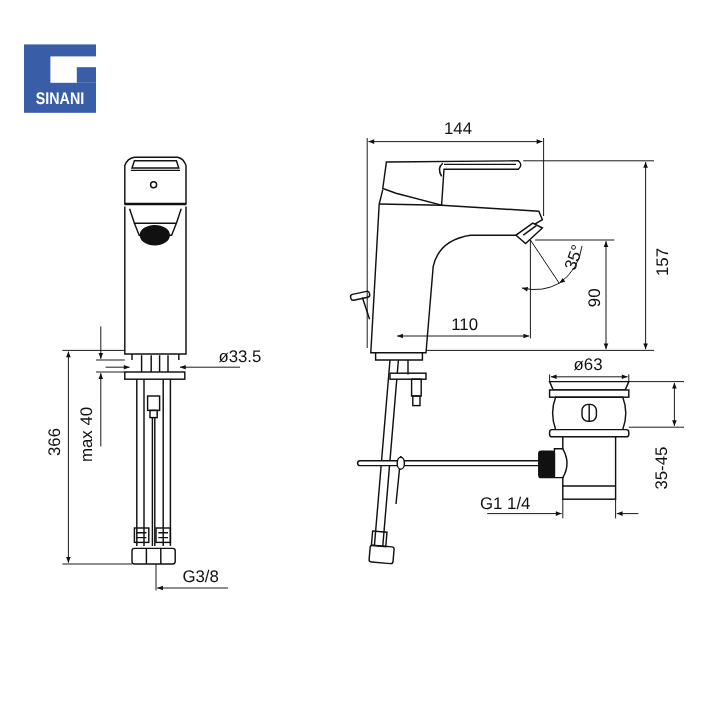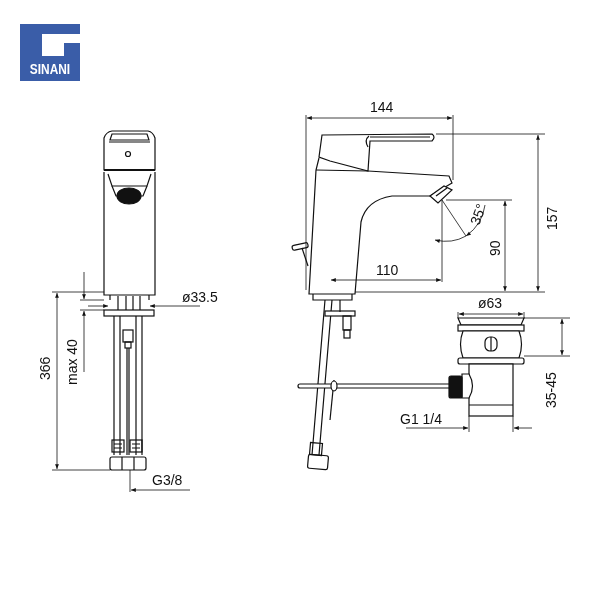--- a/index.html
+++ b/index.html
@@ -1,17 +1,17 @@
 <!DOCTYPE html>
 <html><head>
   <meta charset="utf-8">
   <style>
     html, body { margin: 0; padding: 0; background: #ffffff; }
     body { width: 600px; height: 600px; position: relative; overflow: hidden; font-family: "Liberation Sans", sans-serif; }
-    .logo { position: absolute; left: 20px; top: 24px; width: 60px; height: 57px; background: #3a5da8; }
+    .logo { position: absolute; left: 20px; top: 37px; width: 60px; height: 57px; background: #3a5da8; }
     .logo-inner { position: absolute; left: 22px; top: 10px; width: 38px; height: 22px; background: #ffffff; }
     .logo-notch { position: absolute; left: 44px; top: 19px; width: 16px; height: 13px; background: #3a5da8; }
     .logo-text { position: absolute; left: 0; top: 37px; width: 60px; text-align: center; color: #ffffff; font-weight: bold; font-size: 14px; letter-spacing: 0px; font-family: "Liberation Sans", sans-serif; transform: scaleX(0.85); }
     svg { position: absolute; left: 0; top: 0; }
     svg text { font-family: "Liberation Sans", sans-serif; font-size: 14px; fill: #111; }
   </style>
 </head>
 <body>
 
 <div class="logo">

